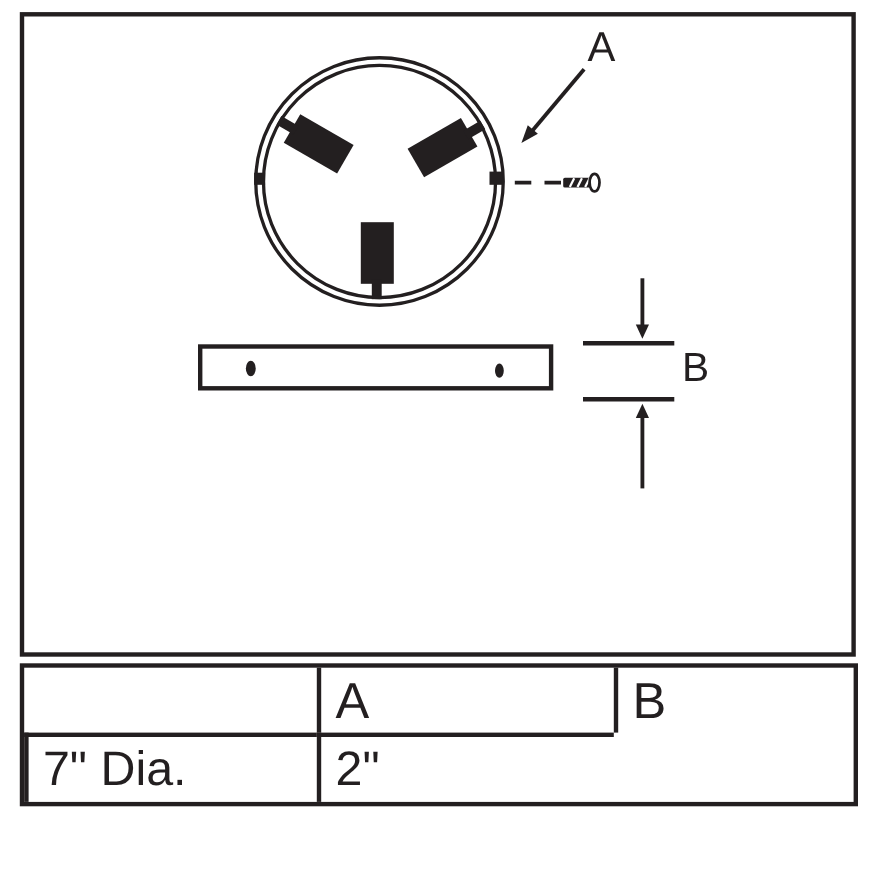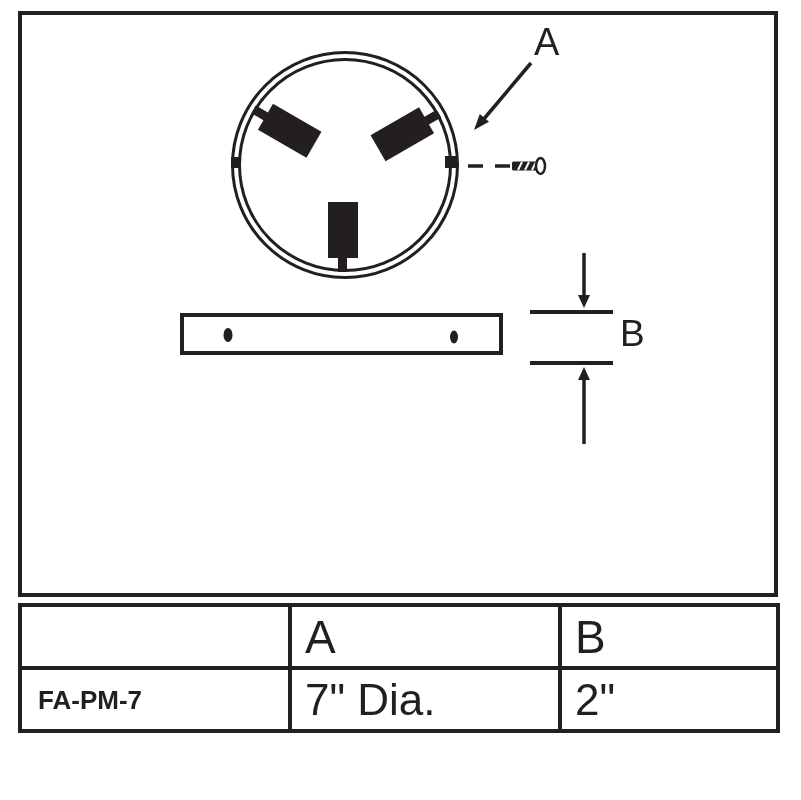--- a/index.html
+++ b/index.html
@@ -119,16 +119,15 @@
 
     <text class="lbl" x="620" y="346" font-size="37">B</text>
   </g>
 </svg>
 
 <div class="spec-table">
   <div class="cell row1 col1 hdr-txt"></div>
   <div class="cell row1 col2 hdr-txt">A</div>
   <div class="cell row1 col3 hdr-txt">B</div>
 
-  <div class="cell row2 col1 part-txt cell-part-number">FA-PM-7</div>
   <div class="cell row2 col2 val-txt">7" Dia.</div>
   <div class="cell row2 col3 val-txt">2"</div>
 </div>
 
 </body></html>

